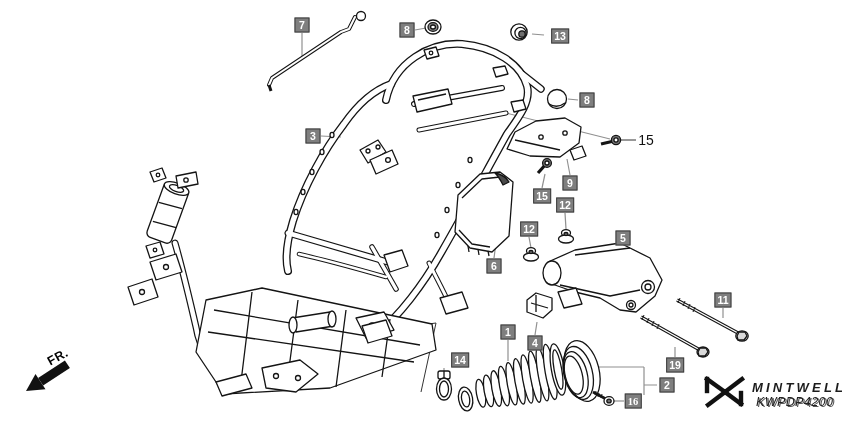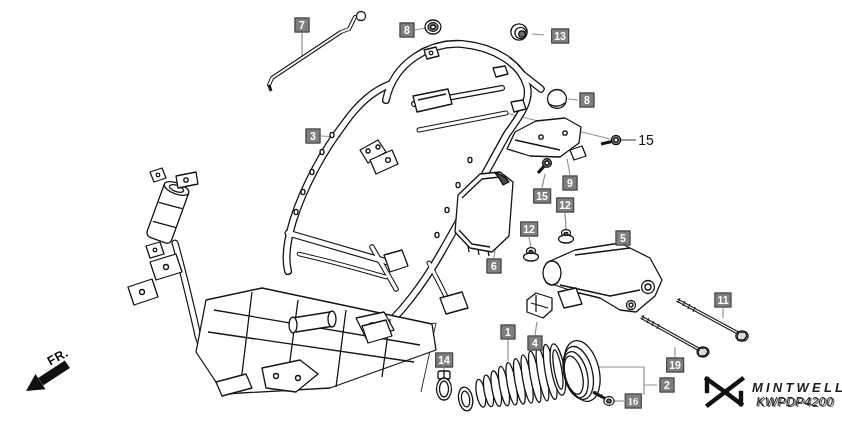--- a/index.html
+++ b/index.html
@@ -320,21 +320,21 @@
       <div class="callout-text" style="left: 646px; top: 140px;">15</div>
       <div class="callout-box" style="left: 570px; top: 183px;">9</div>
       <div class="callout-box" style="left: 542px; top: 196px;">15</div>
       <div class="callout-box" style="left: 565px; top: 205px;">12</div>
       <div class="callout-box" style="left: 529px; top: 229px;">12</div>
       <div class="callout-box" style="left: 623px; top: 238px;">5</div>
       <div class="callout-box" style="left: 494px; top: 266px;">6</div>
       <div class="callout-box" style="left: 723px; top: 300px;">11</div>
       <div class="callout-box" style="left: 508px; top: 332px;">1</div>
       <div class="callout-box" style="left: 535px; top: 343px;">4</div>
-      <div class="callout-box" style="left: 444px; top: 360px; text-align: right;">14</div>
+      <div class="callout-box" style="left: 460px; top: 360px; text-align: right;">14</div>
       <div class="callout-box" style="left: 675px; top: 365px;">19</div>
       <div class="callout-box" style="left: 667px; top: 385px;">2</div>
       <div class="callout-box" style="left: 633px; top: 401px; font-family: Liberation Serif, serif;">16</div>
     </div>
 
   <div class="fr-label">FR.</div>
 
   <div class="brand-block">
     <span class="brand-name">MINTWELL</span>
     <span class="part-code">KWPDP4200</span>

